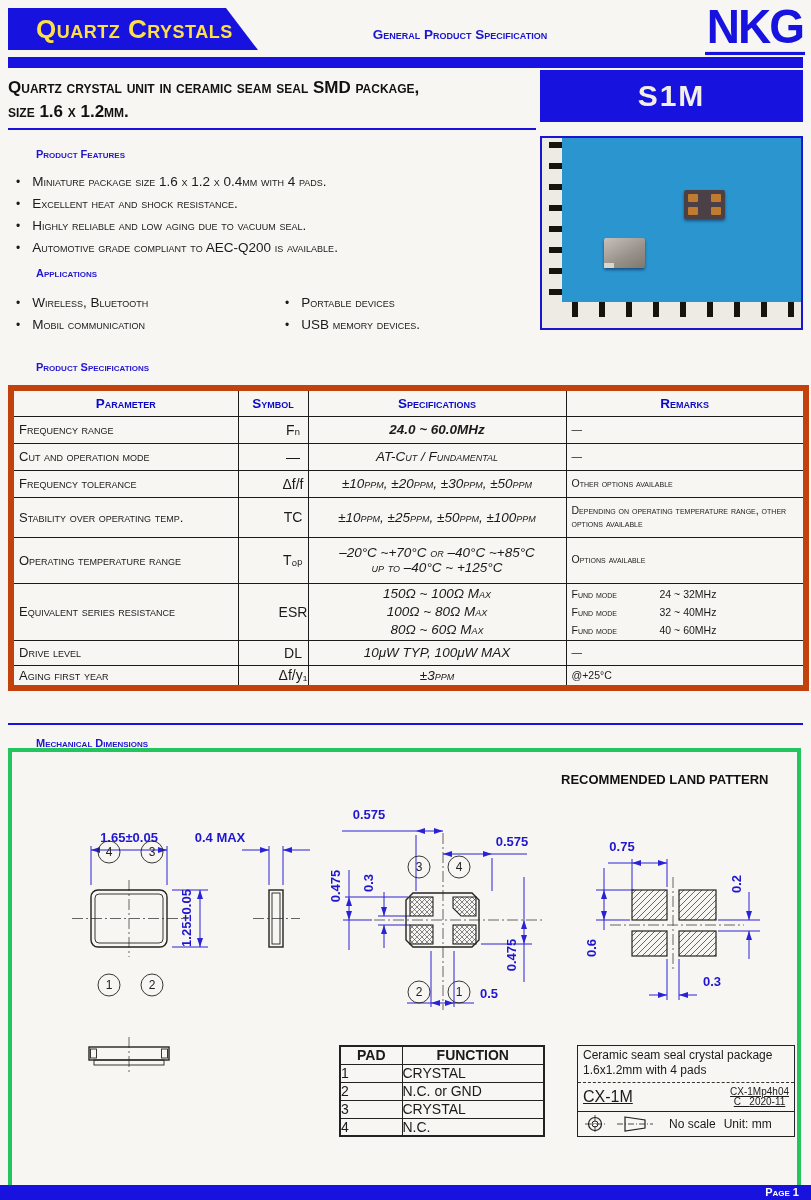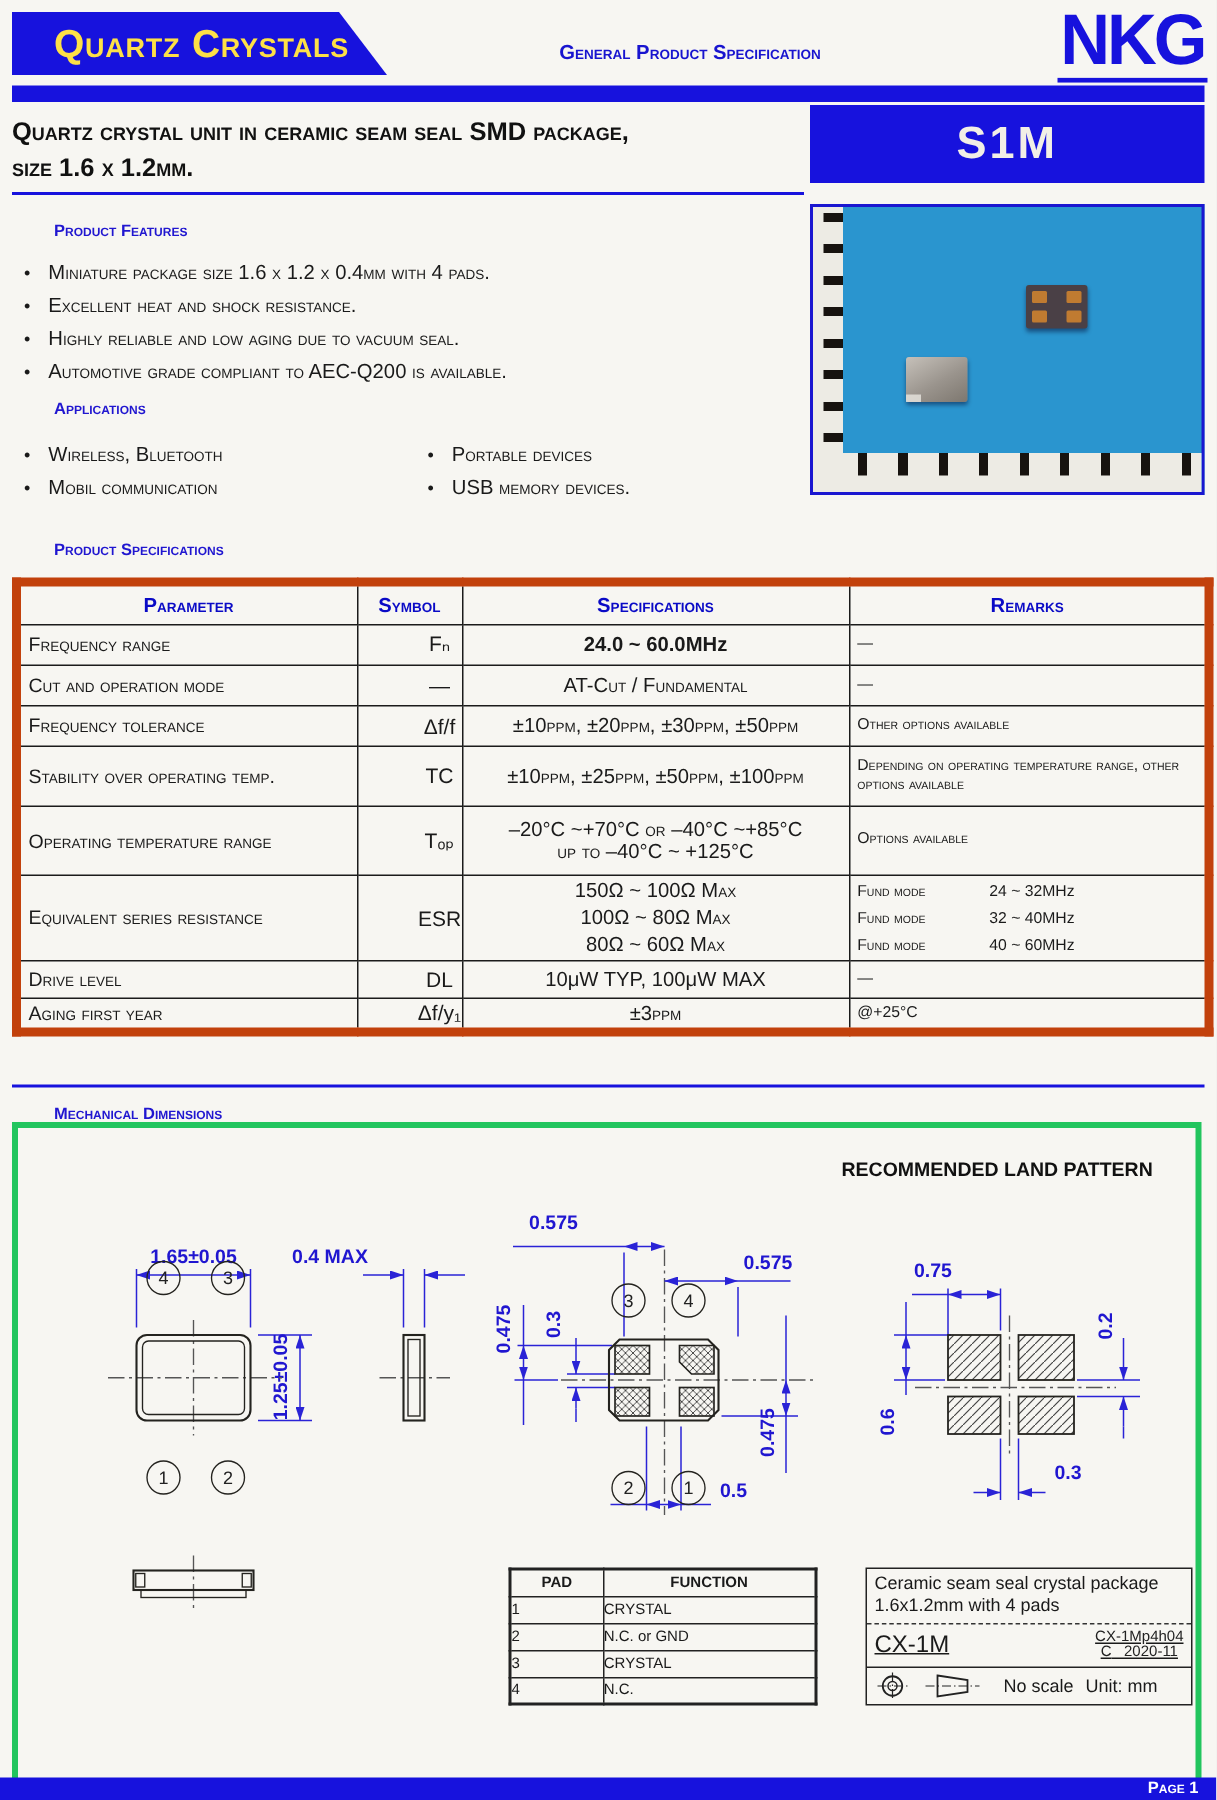--- a/index.html
+++ b/index.html
@@ -51,42 +51,42 @@
   .bullet-row { display:flex; gap:12px; line-height:22px; }
   .bullet-row .dot { font-size:12px; }
 
   
   .spec-table { position:absolute; left:8px; top:385px; width:795px; border-collapse:collapse;
                 border:6px solid #c2410c; table-layout:fixed; }
   .spec-table th, .spec-table td { border:1.5px solid #1b1b1b; vertical-align:middle; }
   .spec-table th { color:#0a0ac6; font-size:13.5px; height:28px; }
   .cell-param { font-size:13px; padding-left:5px; }
   .cell-sym { text-align:center; font-size:14px;padding-left:40px; }
-  .cell-spec { text-align:center; font-size:13.5px; }
+  .cell-spec { text-align:center; font-size:13.5px;font-style:italic; }
   .cell-rem { font-size:10.5px; padding-left:5px; line-height:1.25; }
   .spec-bold { font-weight:bold; }
   .fm-row { display:flex; }
   .fm-row .fm-l { width:88px; }
 
   .sep-line { position:absolute; left:8px; top:723px; width:795px; height:2px; background:#1712dd; }
 
   
   .mech-box { position:absolute; left:8px; top:748px; width:793px; height:514px; border:4px solid #22c55e; }
   .land-title { position:absolute; left:549px; top:20px; font-size:13px; font-weight:bold; color:#111; }
   .mech-svg { position:absolute; left:0; top:0; }
   .ol { stroke:#24231f; stroke-width:1.4; fill:none; }
   .ol2 { stroke:#24231f; stroke-width:0.9; fill:none; }
   .cl { stroke:#555; stroke-width:0.9; fill:none; stroke-dasharray:11 3 2 3; }
   .dim { stroke:#2a23d6; stroke-width:1; fill:none; }
   .dt { font:600 13px "Liberation Sans","DejaVu Sans",sans-serif; fill:#2016d0; }
   .pn { font:12px "Liberation Sans","DejaVu Sans",sans-serif; fill:#222; }
 
   
   .pad-table { position:absolute; left:327px; top:293px; width:206px; border-collapse:collapse; border:2px solid #222; }
-  .pad-table th, .pad-table td { border:1.3px solid #222; font-size:10px; height:18px; }
+  .pad-table th, .pad-table td { border:1.3px solid #222; font-size:14px; height:18px; }
   .pad-table th { font-weight:bold; }
   .pad-table col.c1 { width:62px; }
 
   
   .title-block { position:absolute; left:565px; top:293px; width:218px; height:92px; border:1.5px solid #222;
                  font-size:12px; background:transparent; }
   .tb-desc { height:37px; border-bottom:1.5px dashed #333; padding:2px 5px; line-height:15px; }
   .tb-mid { height:29px; border-bottom:1.5px solid #222; display:flex; align-items:center; padding:0 5px;text-decoration:underline; }
   .tb-part { font-size:16px; flex:1; }
   .tb-docs { text-align:center; font-size:10px; line-height:10px; color:#222; }

